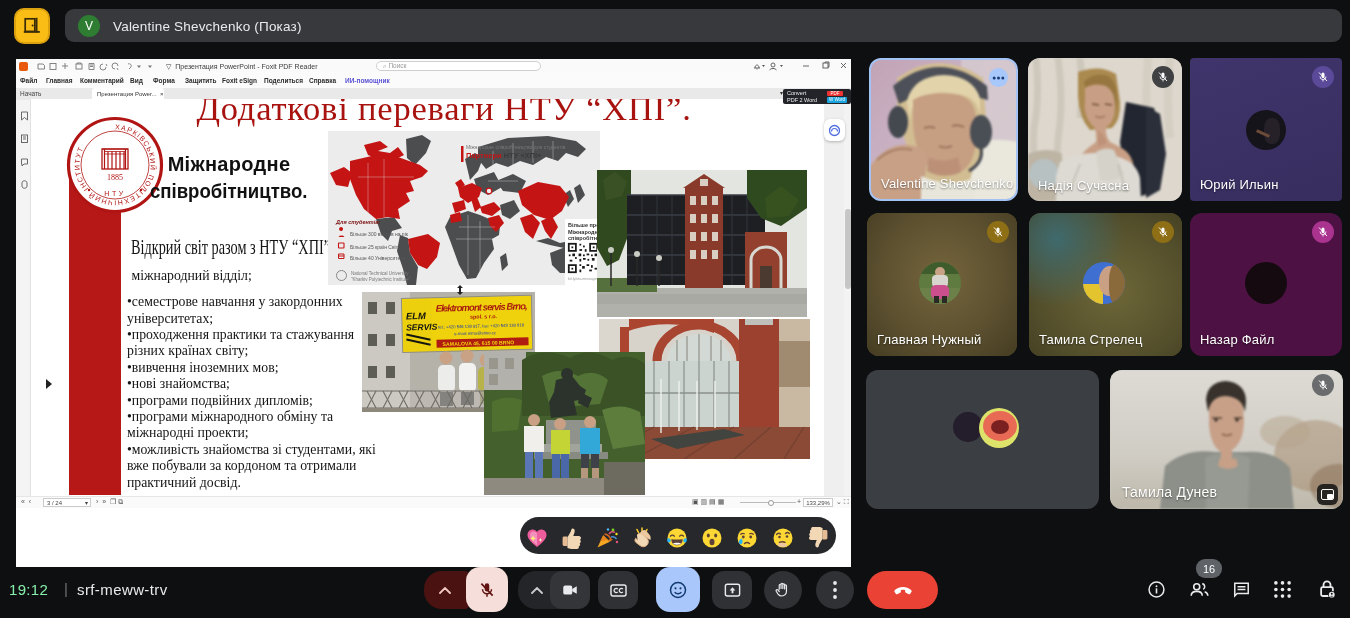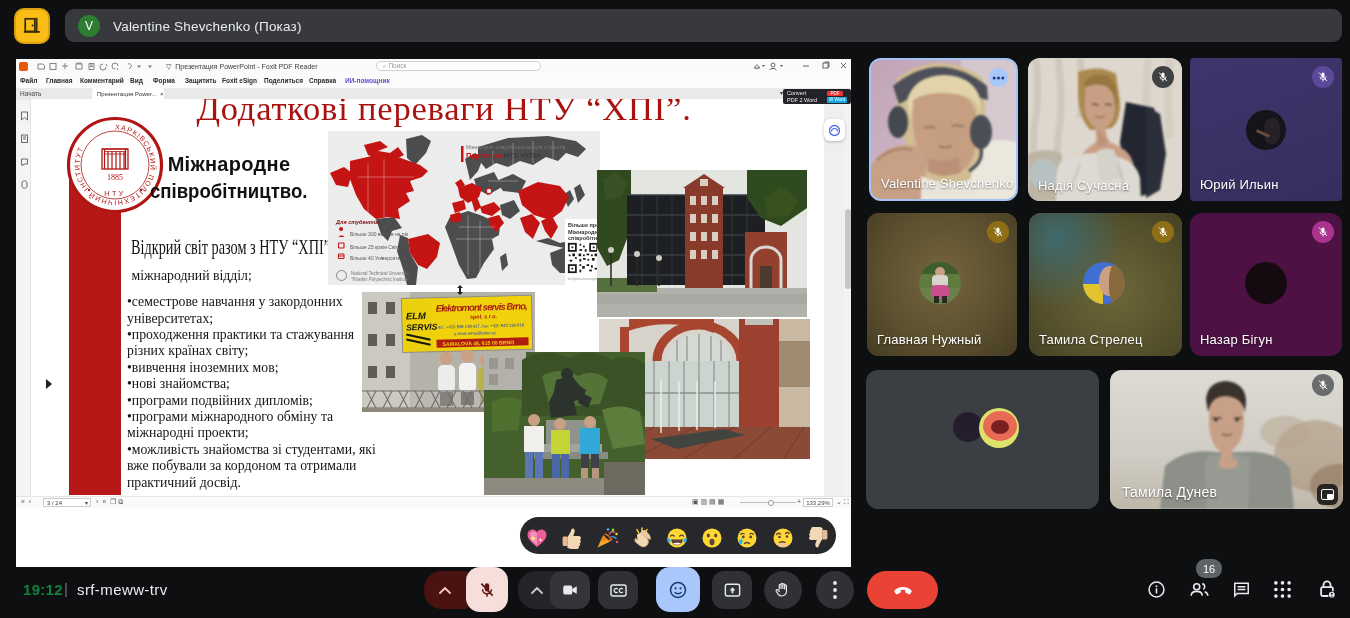--- a/index.html
+++ b/index.html
@@ -533,21 +533,21 @@
 
 <div class="abs" style="left:1190px;top:213px;width:152px;height:143px;border-radius:12px;background:#4d1243;overflow:hidden">
   <div class="abs" style="left:55px;top:49px;width:42px;height:42px;border-radius:50%;background:#150a10"></div>
   <div class="mic" style="right:8px;top:8px;background:#aa3390">
       <svg width="12" height="12" viewBox="0 0 24 24">
         <path d="M12 3a3 3 0 0 1 3 3v5a3 3 0 0 1-6 0V6a3 3 0 0 1 3-3z" fill="#fff"></path>
         <path d="M6 11a6 6 0 0 0 12 0M12 17v4" stroke="#fff" stroke-width="1.8" fill="none"></path>
         <path d="M4 3 L20 20" stroke="#fff" stroke-width="2"></path>
       </svg>
     </div>
-  <div class="lbl" style="left:10px;bottom:9px">Назар Бігун</div>
+  <div class="lbl" style="left:10px;bottom:9px">Назар Файл</div>
 </div>
 
 <div class="abs" style="left:866px;top:370px;width:233px;height:139px;border-radius:12px;background:#3b3e42;overflow:hidden">
   <div class="abs" style="left:87px;top:42px;width:30px;height:30px;border-radius:50%;background:#241d2b"></div>
   <div class="abs" style="left:113px;top:38px;width:40px;height:40px;border-radius:50%;background:#dde26a;overflow:hidden">
     <div class="abs" style="left:4px;top:3px;width:34px;height:30px;border-radius:50%;background:#e86a55"></div>
     <div class="abs" style="left:12px;top:12px;width:18px;height:14px;border-radius:50%;background:#7a2020"></div>
   </div>
 </div>
 
@@ -656,21 +656,21 @@
   <path d="M7 19 c0 -1.5 1.5 -2.5 3.5 -2.2 l4 .7 c1.3 .3 1.8 1.5 1 2.5 -.8 1 -2.3 1.3 -3.8 1 L8.5 20.4 C7.6 20.2 7 19.7 7 19 Z" fill="#edc89e"></path>
 </svg>
 
 <svg class="abs" style="left:806px;top:526px" width="24" height="24" viewBox="0 0 24 24">
   <g transform="rotate(180 12 12)">
   <path d="M4 10.5 h3.4 v9.5 H4 a1.4 1.4 0 0 1 -1.4 -1.4 v-6.7 A1.4 1.4 0 0 1 4 10.5 Z" fill="#e5bb94"></path>
   <path d="M7.4 11.5 l3.4 -5.9 c.5 -1.7 .7 -3 1.9 -3 1 0 2 .8 2 2.4 0 1.7 -.9 3.6 -1.4 5 h5.6 c1.2 0 2.1 1 2.1 2 0 .8 -.4 1.4 -1 1.8 .5 .3 .8 1 .8 1.6 0 .9 -.5 1.5 -1.2 1.8 .3 .3 .5 .8 .5 1.4 0 .9 -.6 1.6 -1.4 1.8 .1 .2 .2 .6 .2 .9 0 1 -.9 1.7 -1.9 1.7 h-5.5 c-1.9 0 -3 -.6 -4.1 -1.2 Z" fill="#f3d8b6"></path>
   </g>
 </svg>
 
-<div class="abs" style="left:23px;top:581px;color:#15803d;font-size:15px;font-weight:700;letter-spacing:.3px">19:12</div>
+<div class="abs" style="left:9px;top:581px;color:#86efac;font-size:15px;font-weight:400;letter-spacing:.3px">19:12</div>
 <div class="abs" style="left:64px;top:580px;color:#6e7175;font-size:15px">|</div>
 <div class="abs" style="left:77px;top:581px;color:#e8eaed;font-size:15px;font-weight:500;letter-spacing:.4px">srf-meww-trv</div>
 
 <div class="abs" style="left:424px;top:571px;width:45px;height:38px;border-radius:18px 4px 4px 18px;background:#4a1210;display:flex;align-items:center;justify-content:center">
   <svg width="12" height="7" viewBox="0 0 12 7" style="margin-right:4px">
       <path d="M1 6 L6 1 L11 6" fill="none" stroke="#f2c9c5" stroke-width="1.8" stroke-linecap="round"></path>
     </svg>
 </div>
 <div class="abs" style="left:466px;top:567px;width:42px;height:45px;border-radius:14px;background:#f6dedb;display:flex;align-items:center;justify-content:center">
   <svg width="18" height="18" viewBox="0 0 24 24">

